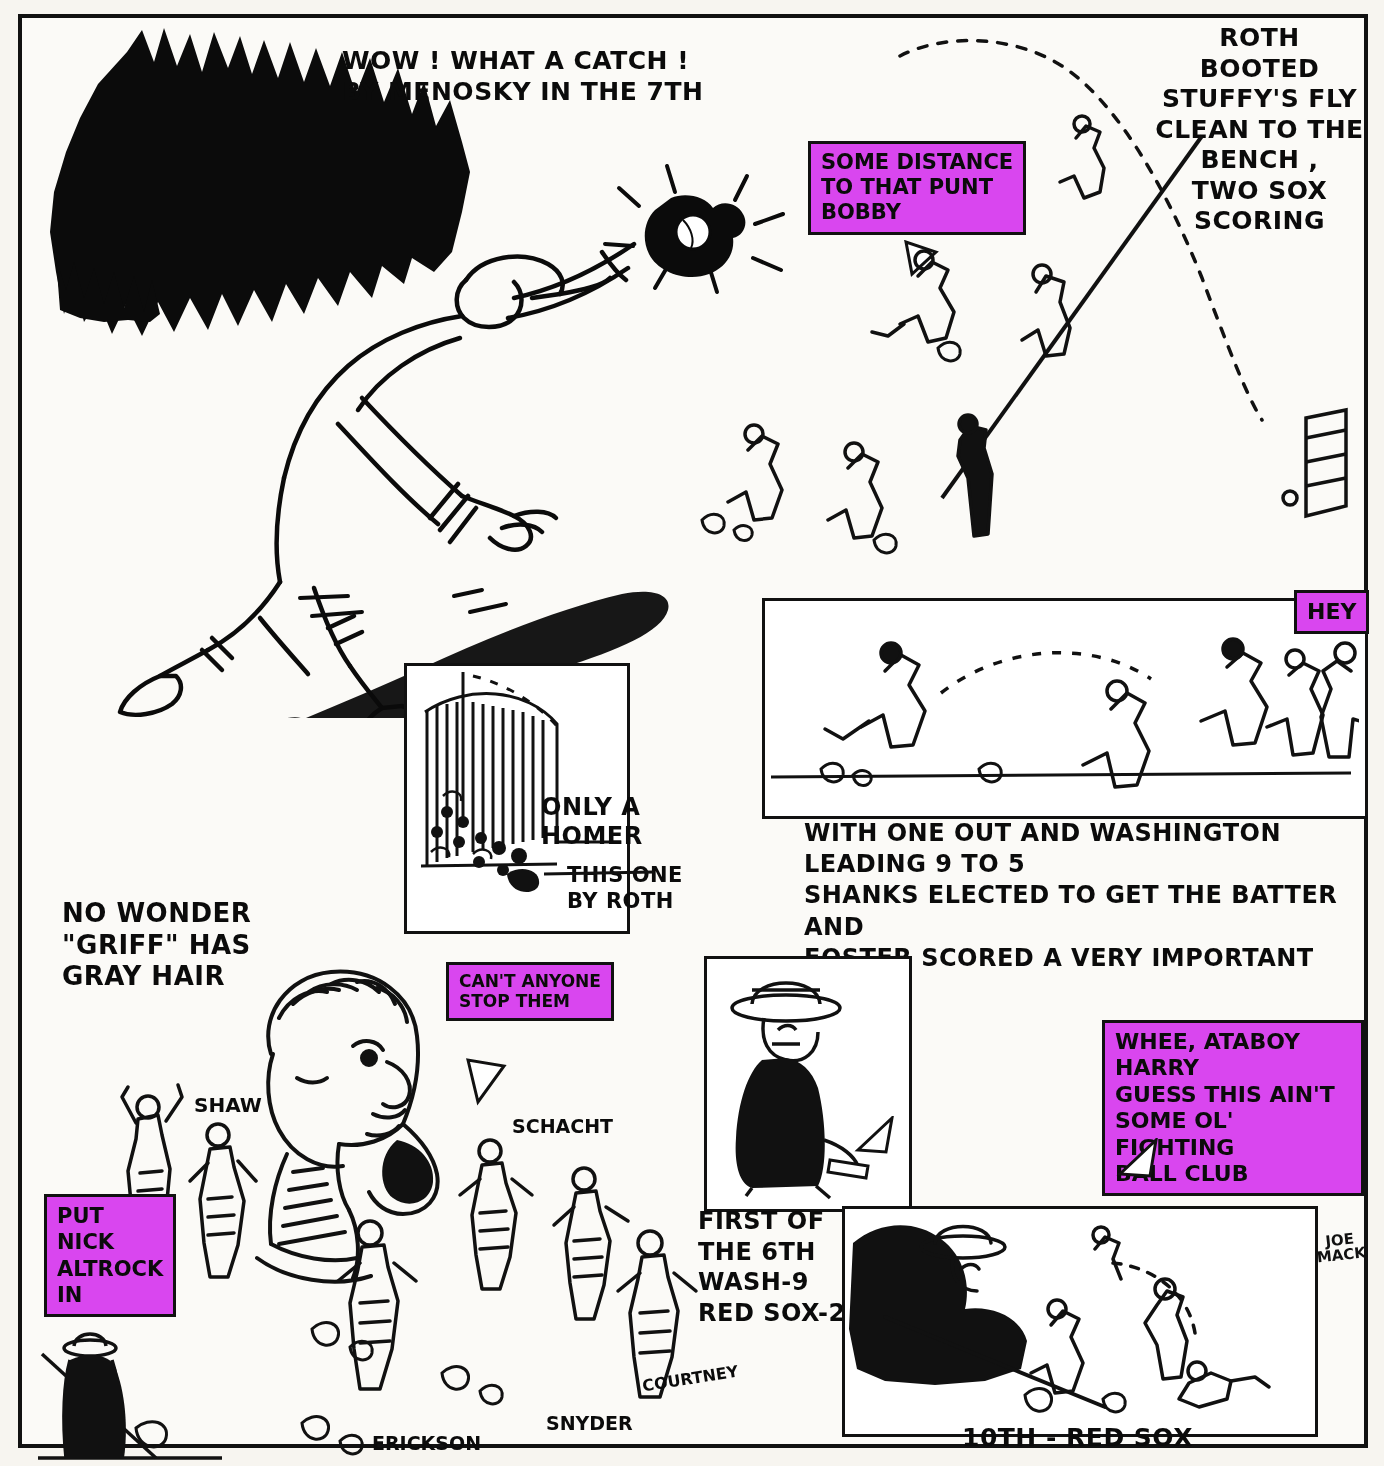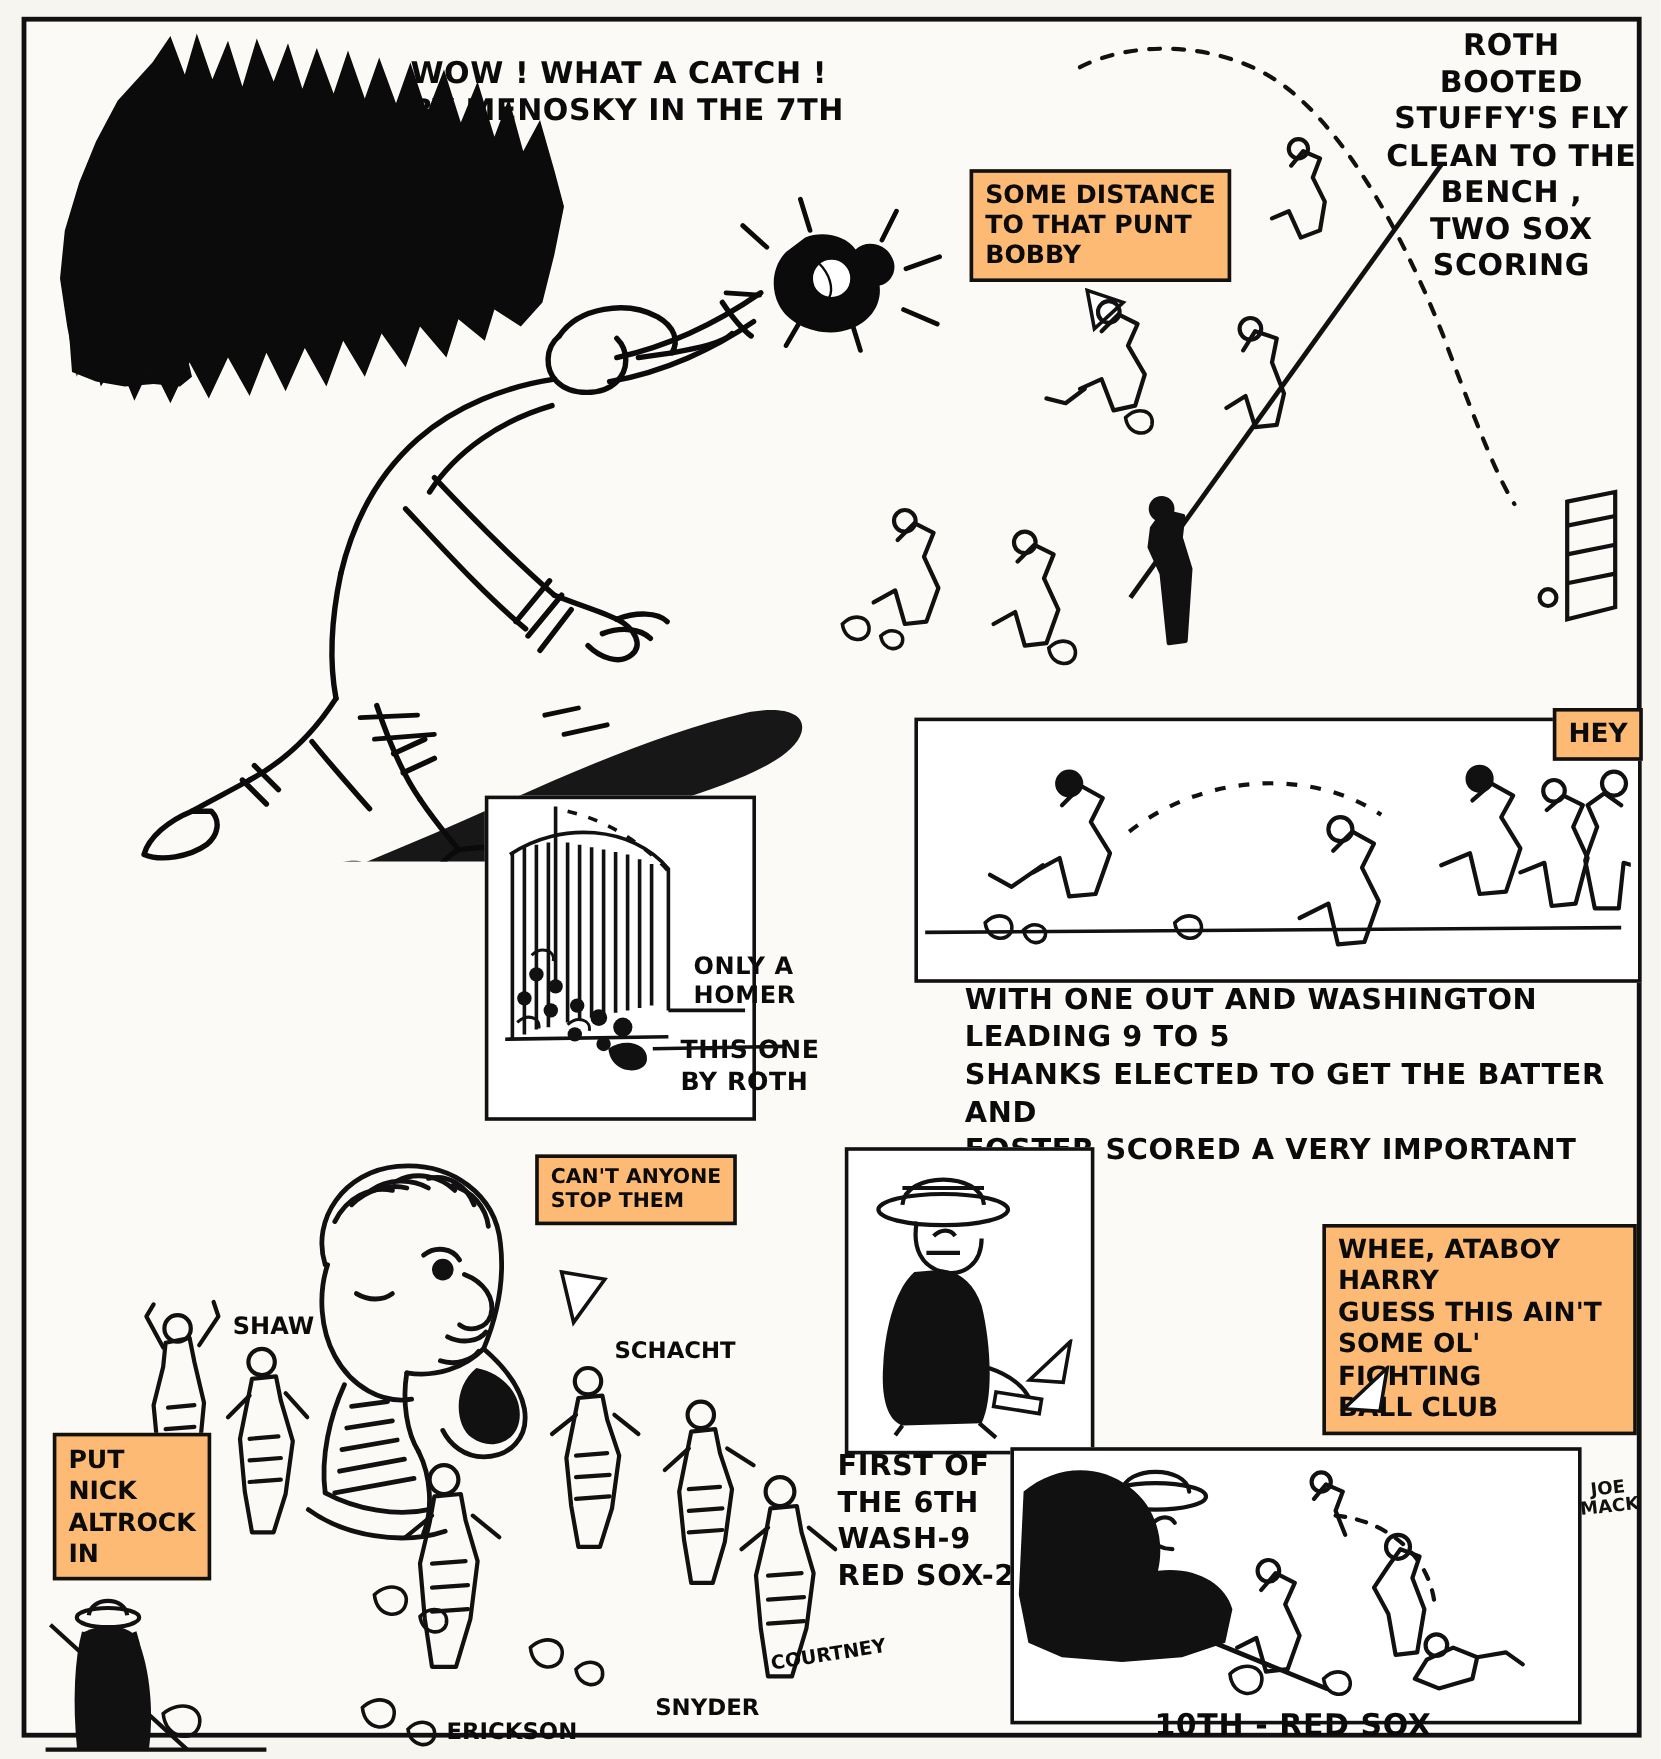--- a/index.html
+++ b/index.html
@@ -23,21 +23,21 @@
     font-weight:700;
     color:#0b0b0b;
     letter-spacing:0.5px;
     line-height:1.22;
     text-transform:uppercase;
     white-space:pre-line;
   }
   
   .balloon{
     position:absolute;
-    background:#fdba74;
+    background:#d946ef;
     border:3px solid #111;
     padding:6px 10px;
     font-weight:700;
     text-transform:uppercase;
     line-height:1.2;
     color:#0b0b0b;
     white-space:pre-line;
   }
   .panel{
     position:absolute;
@@ -241,21 +241,21 @@
           <circle cx="72" cy="196" r="6"></circle>
         <circle cx="96" cy="204" r="6"></circle>
         <path d="M100,208 c14,-10 34,-4 32,10 c-2,12 -30,12 -32,-10 Z"></path>
       </g>
       <g stroke="#111" stroke-width="2.5" fill="none">
         <path d="M36,130 c8,-8 20,-4 18,5"></path>
           <path d="M24,186 c8,-8 20,-4 18,5"></path>
         <path d="M66,188 c8,-8 20,-4 18,5"></path>
       </g>
     </svg>
-    <div class="cap" style="left:556px;top:775px;font-size:20px;">ONLY A
+    <div class="cap" style="left:519px;top:775px;font-size:24px;">ONLY A
 HOMER</div>
     <div class="cap" style="left:545px;top:845px;font-size:21px;">THIS ONE
 BY ROTH</div>
     <svg class="ink" style="left:520px;top:848px;" width="120" height="14" viewBox="0 0 120 14">
       <path d="M2,8 L112,6" stroke="#111" stroke-width="3" fill="none"></path>
     </svg>
 
     <div class="panel" style="left:740px;top:580px;width:600px;height:215px;"></div>
     <svg class="ink" style="left:743px;top:583px;" width="594" height="209" viewBox="0 0 594 209">
       <path d="M6,176 L586,172" stroke="#111" stroke-width="3" fill="none"></path>
@@ -284,20 +284,23 @@
         <path d="M56,168 c10,-10 24,-6 22,6 c-2,10 -20,10 -22,-6 Z"></path>
         <path d="M88,174 c8,-8 20,-4 18,5 c-2,8 -16,8 -18,-5 Z"></path>
         <path d="M214,168 c10,-10 24,-6 22,6 c-2,10 -20,10 -22,-6 Z"></path>
       </g>
     </svg>
     <div class="balloon" style="left:1272px;top:572px;font-size:22px;">HEY</div>
     <div class="cap" style="left:782px;top:800px;font-size:24px;line-height:1.3;">WITH ONE OUT AND WASHINGTON LEADING 9 TO 5
 SHANKS ELECTED TO GET THE BATTER AND
 FOSTER SCORED A VERY IMPORTANT RUN</div>
 
+    <div class="cap" style="left:40px;top:880px;font-size:26px;">NO WONDER
+"GRIFF" HAS
+GRAY HAIR</div>
 
     <svg class="ink" style="left:205px;top:940px;" width="260" height="360" viewBox="0 0 260 360">
       <g fill="none" stroke="#111" stroke-width="4" stroke-linejoin="round" stroke-linecap="round">
         <path d="M44,96 C32,58 60,18 104,14 C150,10 186,38 190,78 C194,112 186,142 176,166 C190,178 206,196 210,216 C214,240 198,256 176,256 C160,256 148,246 142,234"></path>
         <path d="M176,166 C160,182 136,190 112,186"></path>
         <path d="M46,96 C38,120 40,150 52,172 C66,198 92,212 116,208"></path>
         <path d="M112,186 C108,210 112,236 122,252"></path>
 
         <path d="M52,60 C62,40 82,30 100,34"></path>
           <path d="M66,46 C78,34 96,28 112,32"></path>

